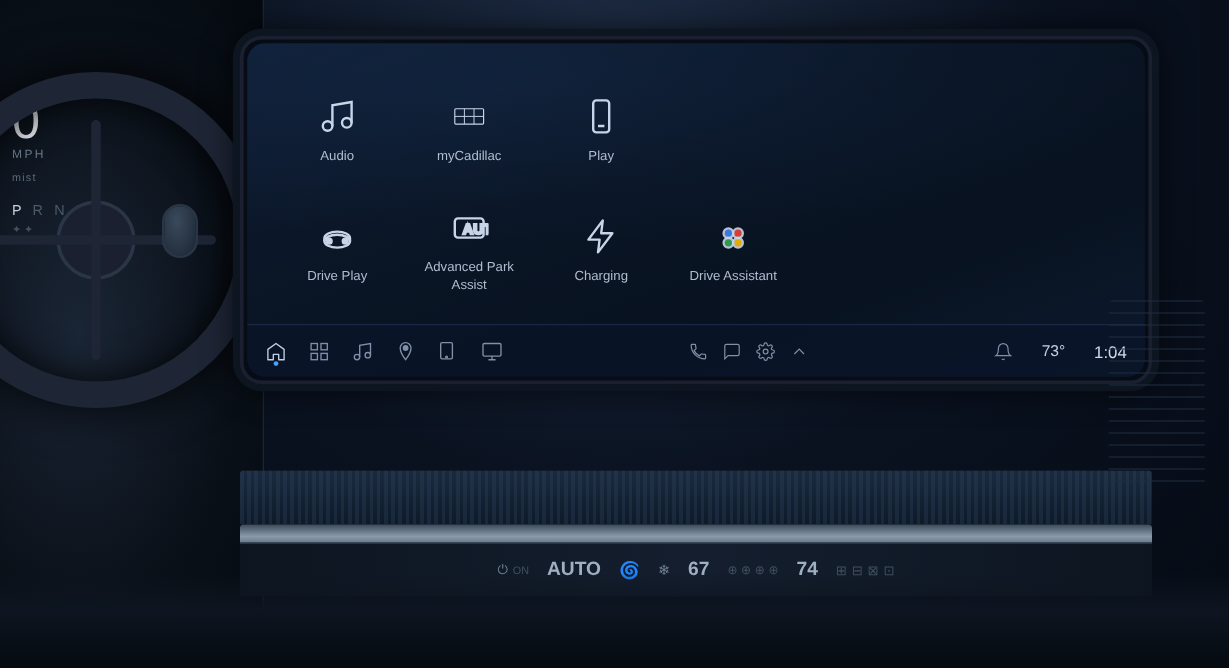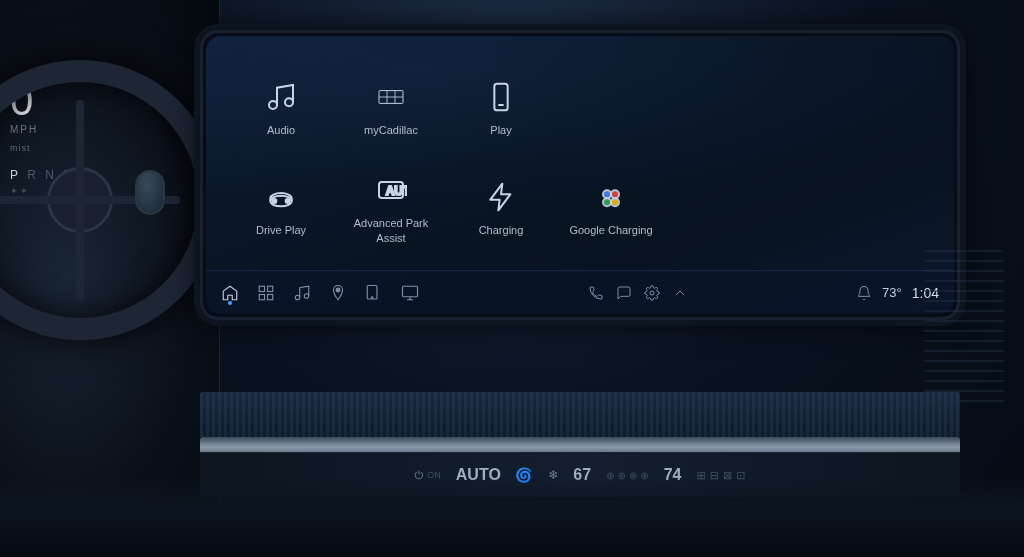--- a/index.html
+++ b/index.html
@@ -254,21 +254,21 @@
 
     .taskbar-center {
       display: flex;
       align-items: center;
       gap: 12px;
     }
 
     .taskbar-right {
       display: flex;
       align-items: center;
-      gap: 10px;
+      gap: 24px;
       color: #c0d0e0;
       font-size: 13px;
     }
 
     .temp-display {
       font-size: 13px;
       color: #c0d0e0;
     }
 
     .time-display {
@@ -517,21 +517,21 @@
             <div class="app-item">
               <div class="app-icon">
                 <svg viewBox="0 0 24 24">
 
                   <circle cx="9" cy="10" r="3" fill="#4285F4" opacity="0.9"></circle>
                   <circle cx="15" cy="10" r="3" fill="#EA4335" opacity="0.9"></circle>
                   <circle cx="9" cy="16" r="3" fill="#34A853" opacity="0.9"></circle>
                   <circle cx="15" cy="16" r="3" fill="#FBBC05" opacity="0.9"></circle>
                 </svg>
               </div>
-              <div class="app-label">Google Charging</div>
+              <div class="app-label">Drive Assistant</div>
             </div>
 
           </div>
         </div>
 
         <div class="taskbar">
           <div class="taskbar-left">
 
             <div class="taskbar-icon active tab-active-pill">
               <svg viewBox="0 0 24 24">

